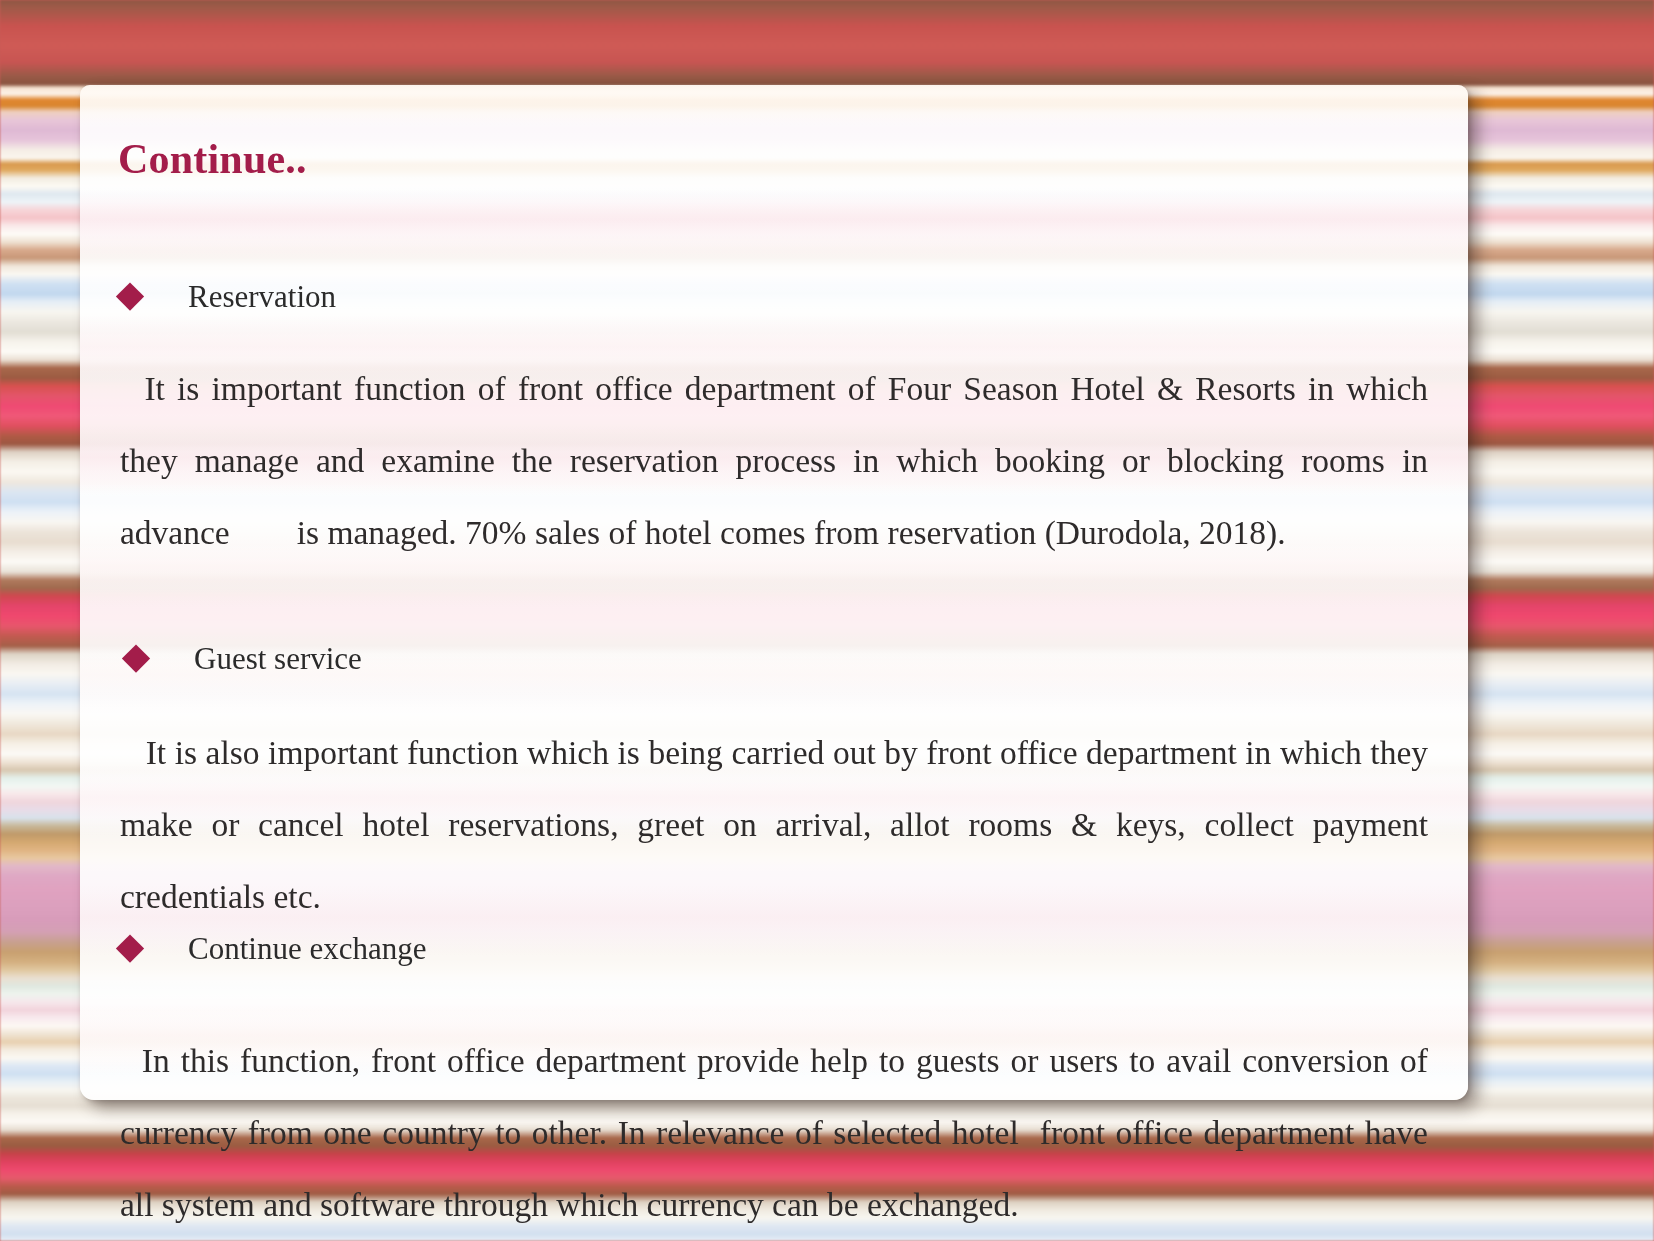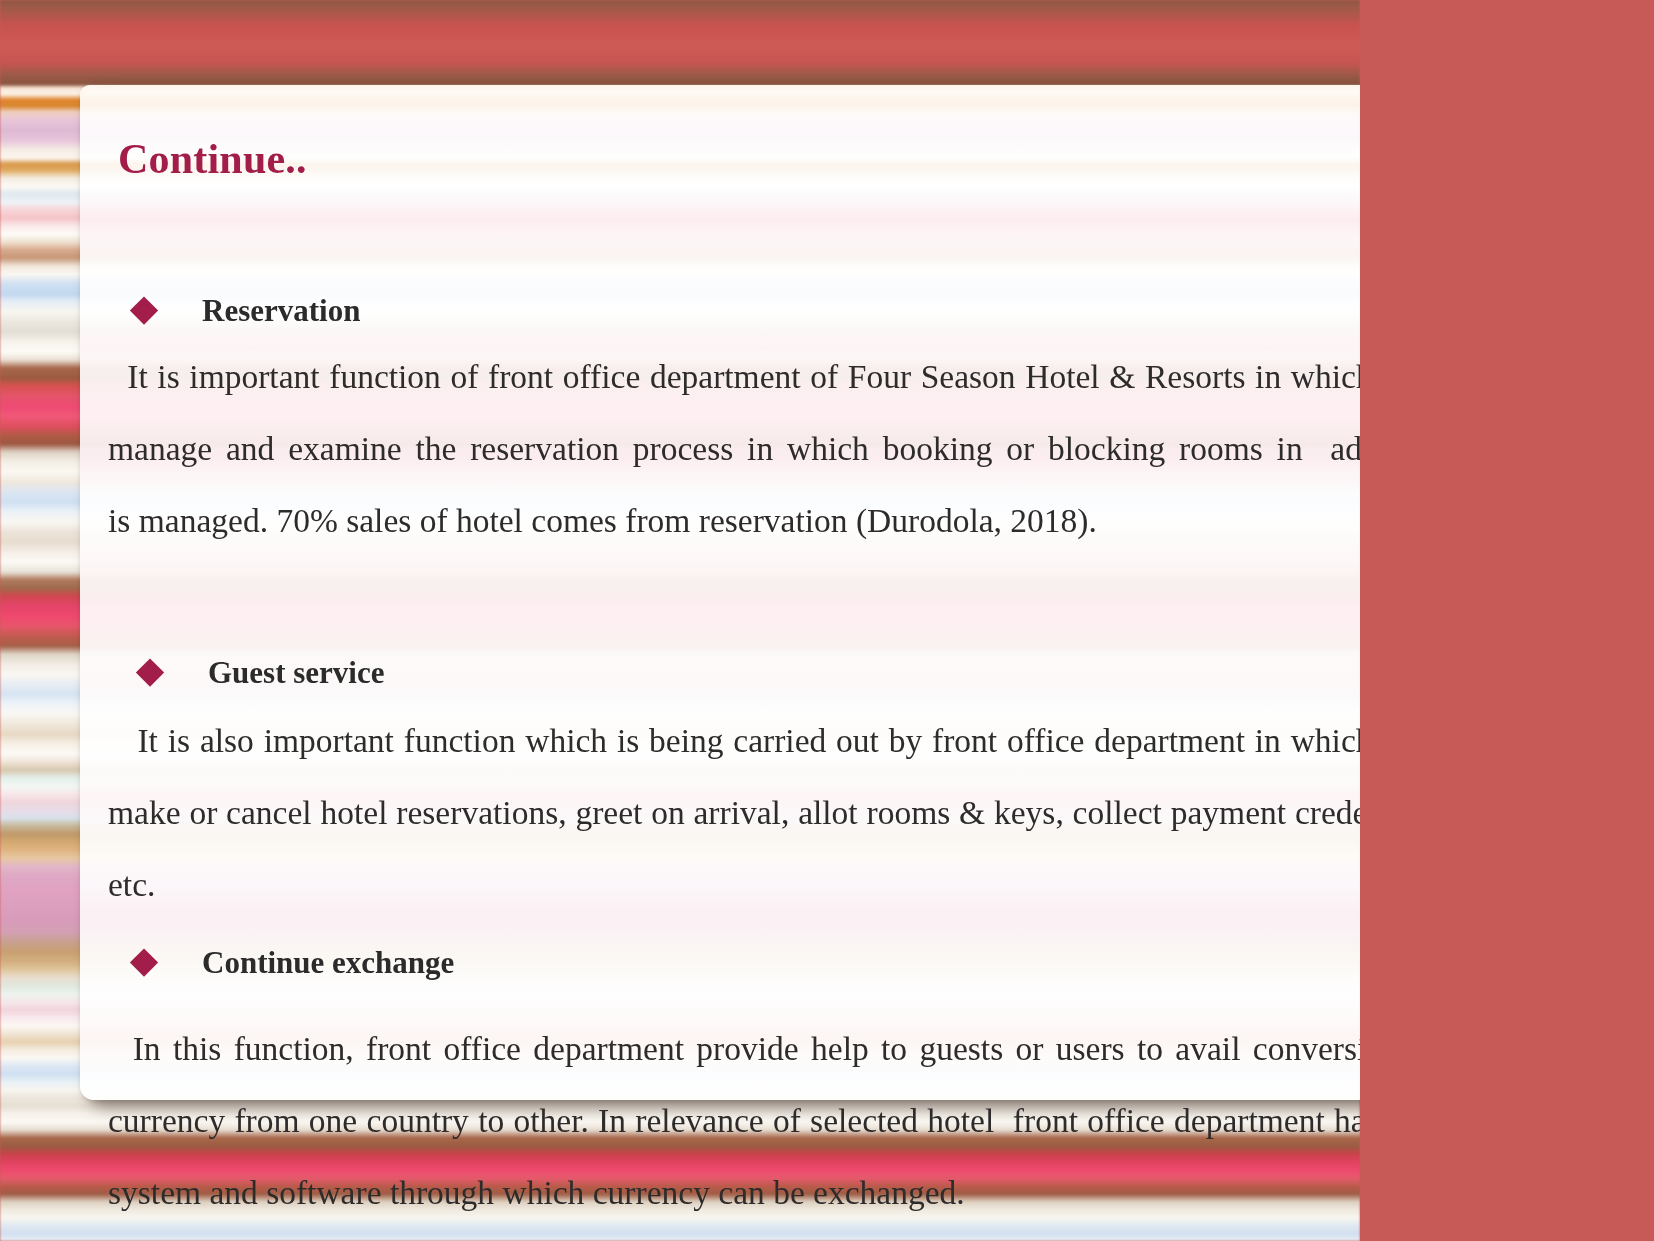--- a/index.html
+++ b/index.html
@@ -12,21 +12,21 @@
   }
 
   body {
     font-family: "Liberation Serif", "DejaVu Serif", serif;
     background-color: #c75a56;
   }
 
   
   #slide {
     position: relative;
-    width: 1360px;
+    width: 1654px;
     height: 1241px;
     overflow: hidden;
   }
 
   #bg-stripes {
     position: absolute;
     inset: 0;
     background-image: linear-gradient(
       to bottom,
       #8f5744 0px,
@@ -248,42 +248,42 @@
     left: 80px;
     top: 85px;
     width: 1388px;
     z-index: 5;
     padding: 0;
   }
 
   .bullet-head {
     position: relative;
     display: block;
-    margin: 14px;
+    margin: 0;
     padding-left: 108px;
     font-family: "Liberation Serif", "DejaVu Serif", serif;
     font-size: 31px;
-    font-weight: bold;
+    font-weight: normal;
     color: #2b2b2b;
     line-height: 1.0;
     white-space: nowrap;
   }
 
   .bullet-head .bullet-mark {
     position: absolute;
     left: 40px;
     top: 50%;
     transform: translateY(-52%) rotate(45deg);
     width: 20px;
     height: 20px;
     background: #a31d4a;
   }
 
   .para {
-    margin: 0;
+    margin: 12px;
     font-family: "Liberation Serif", "DejaVu Serif", serif;
     font-size: 33.5px;
     line-height: 72px;
     color: #2e2b2b;
     text-align: justify;
     text-justify: inter-word;
     padding: 0 28px 0 28px;
     white-space: pre-wrap;
   }
 

